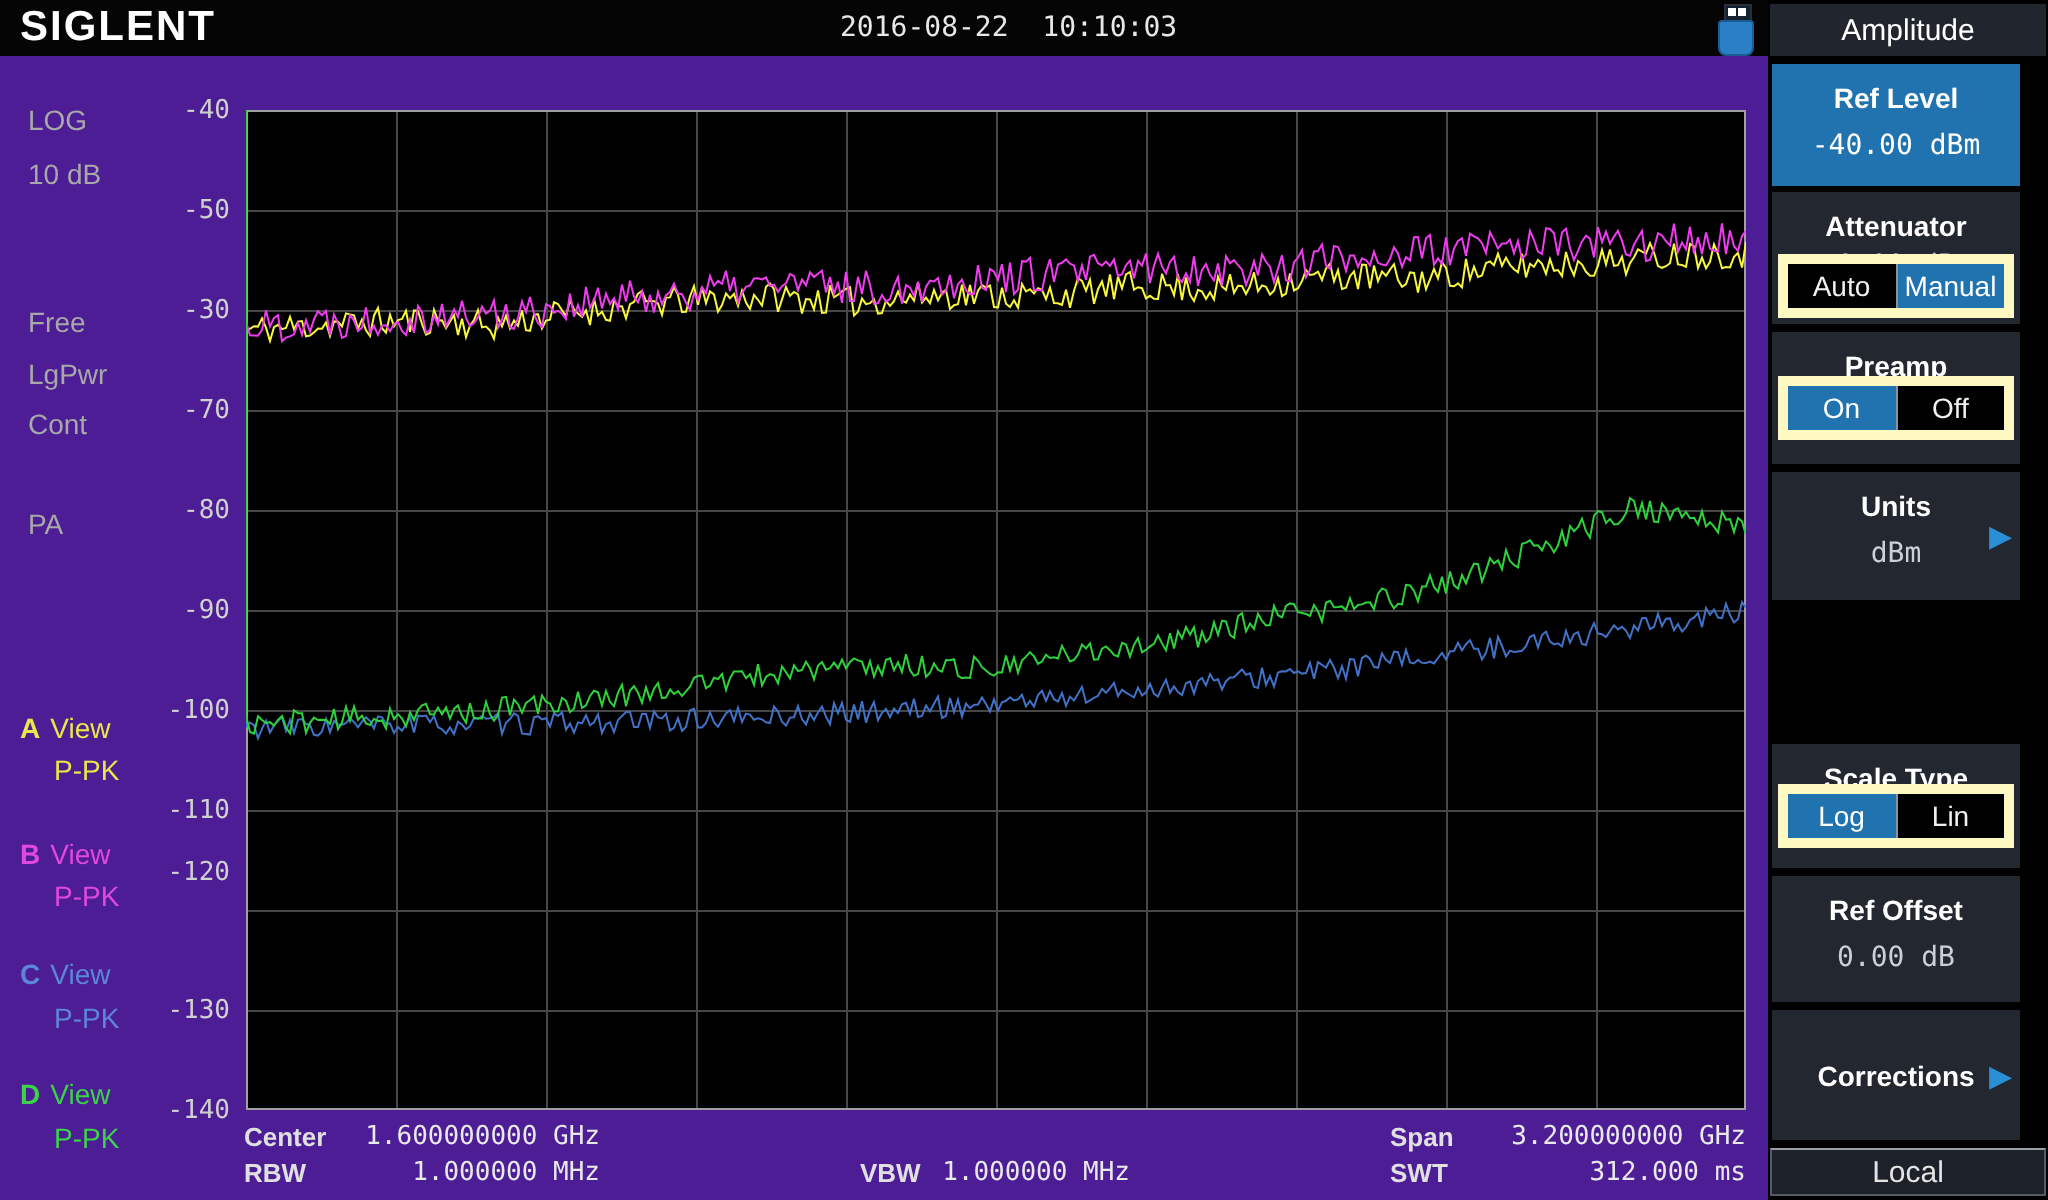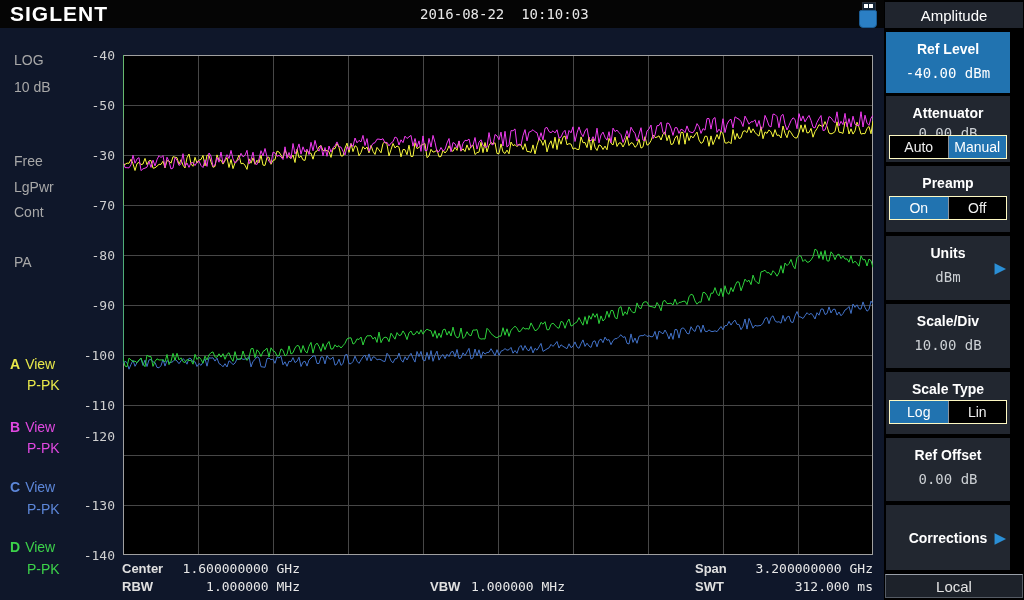--- a/index.html
+++ b/index.html
@@ -1,16 +1,16 @@
 <!DOCTYPE html>
 <html><head>
 <meta charset="utf-8">
 <style>
   html,body{margin:0;padding:0;background:#000;}
-  .screen{position:relative;width:1024px;height:600px;background:#0f172a;overflow:hidden;
+  .screen{position:relative;width:1024px;height:600px;background:#4c1d95;overflow:hidden;
           font-family:"DejaVu Sans Mono",monospace;color:#fff;}
 
   
   .topbar{position:absolute;left:0;top:0;width:884px;height:28px;background:#050505;}
   .logo{position:absolute;left:10px;top:2px;font-family:"Liberation Sans",sans-serif;
         font-weight:800;font-size:21px;letter-spacing:1px;color:#fff;}
   .datetime{position:absolute;left:420px;top:6px;font-size:14px;color:#e8e8e8;white-space:pre;}
   .usb{position:absolute;left:858px;top:2px;width:20px;height:25px;}
   .usb .plug{position:absolute;left:4px;top:0;width:10px;height:7px;background:#123;
              border:1px solid #2a2f38;display:flex;gap:1px;padding:1px;}
@@ -44,21 +44,21 @@
   
   .menu{position:absolute;left:884px;top:0;width:140px;height:600px;background:#000;
         font-family:"Liberation Sans",sans-serif;}
   .menu-title{position:absolute;left:1px;top:2px;width:138px;height:26px;background:#20252e;
               display:flex;align-items:center;justify-content:center;font-size:15px;color:#fff;}
   .section{position:absolute;left:2px;width:124px;background:#222730;text-align:center;}
   .section .s-label{font-weight:bold;font-size:14px;color:#fff;margin-top:9px;}
   .section .s-value{font-size:14px;color:#ccd0d4;margin-top:8px;font-family:"DejaVu Sans Mono",monospace;}
   .section.active-bg{background:#2173b0;}
   .toggle{position:absolute;left:3px;right:3px;bottom:3px;height:22px;display:flex;
-          border:1px solid #fef9c3;}
+          border:5px solid #fef9c3;}
   .toggle .cell{flex:1;display:flex;align-items:center;justify-content:center;
                 font-size:14px;color:#f0f0f0;background:#000;}
   .toggle .cell + .cell{border-left:1px solid #8d929a;}
   .toggle .cell.active{background:#2173b0;color:#fff;}
   .submenu-arrow{position:absolute;right:4px;top:50%;transform:translateY(-50%);
                  color:#2b8fd6;font-size:15px;}
   .local-bar{position:absolute;left:1px;top:574px;width:136px;height:22px;background:#1d222a;
              border:1px solid #555b64;border-top-color:#9aa0a8;
              display:flex;align-items:center;justify-content:center;font-size:15px;color:#e4e4e4;}
 </style>
@@ -188,24 +188,20 @@
         <div class="cell">Off</div>
       </div>
     </div>
 
     <div class="section" style="top:236px;height:64px">
       <div class="s-label">Units</div>
       <div class="s-value">dBm</div>
       <div class="submenu-arrow">▶</div>
     </div>
 
-    <div class="section" style="top:304px;height:64px">
-      <div class="s-label">Scale/Div</div>
-      <div class="s-value">10.00 dB</div>
-    </div>
 
     <div class="section" style="top:372px;height:62px">
       <div class="s-label">Scale Type</div>
       <div class="toggle" style="bottom:10px">
         <div class="cell active">Log</div>
         <div class="cell">Lin</div>
       </div>
     </div>
 
     <div class="section" style="top:438px;height:63px">

